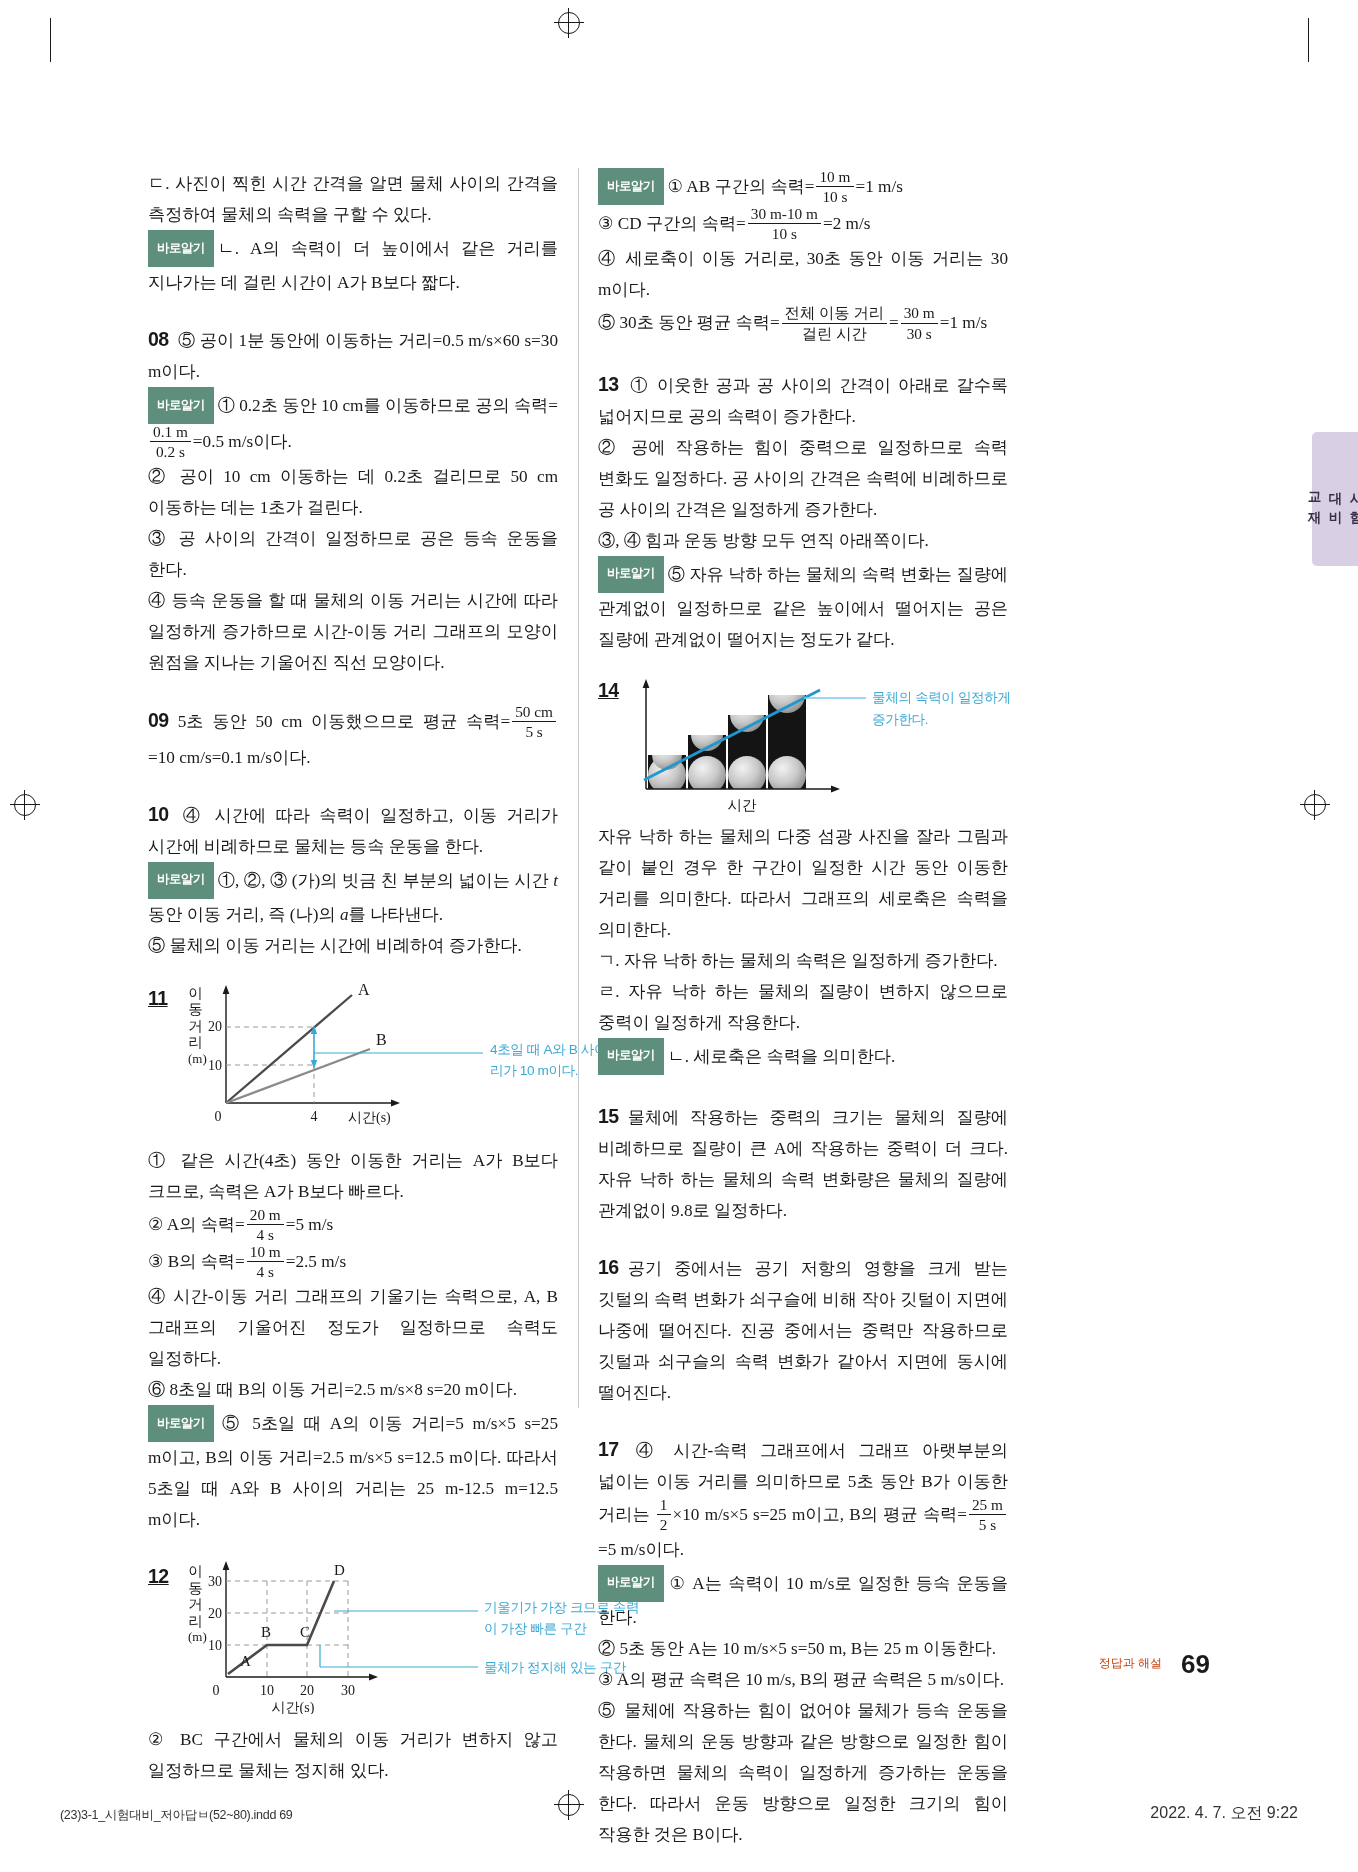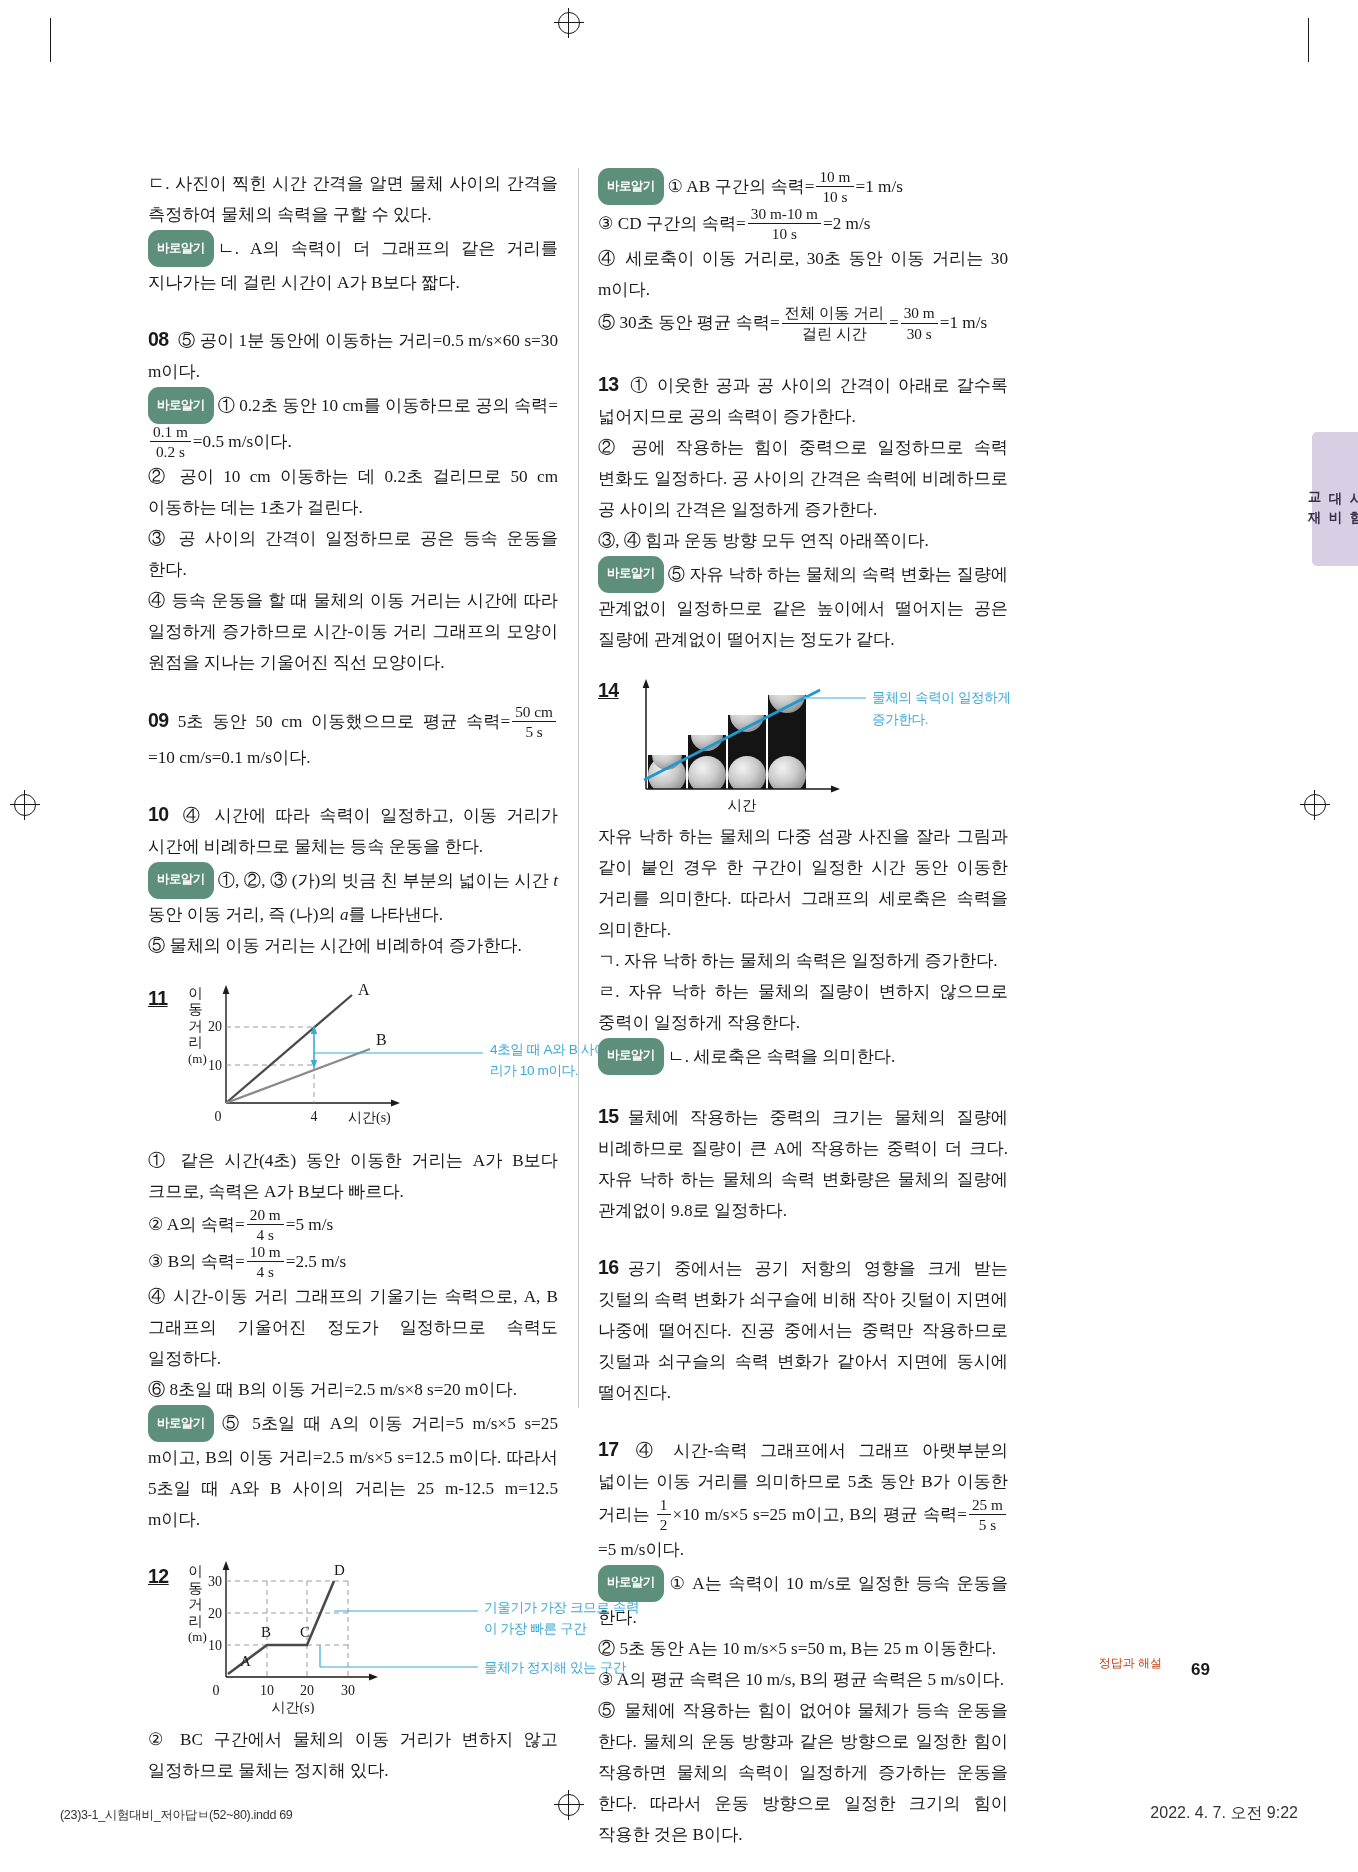--- a/index.html
+++ b/index.html
@@ -44,21 +44,21 @@
     margin-right: 9px;
   }
   .tag {
     display: inline-block;
     background: #5d8f7c;
     color: #ffffff;
     font-family: "Liberation Sans", sans-serif;
     font-size: 12.5px;
     font-weight: bold;
     padding: 2.5px 9px 3.5px 9px;
-    border-radius: 11px;
+    border-radius: 0;
     vertical-align: 2px;
     letter-spacing: -0.6px;
     margin-right: 4px;
   }
   .frac {
     display: inline-block;
     vertical-align: middle;
     text-align: center;
     font-size: 15.3px;
     line-height: 1.12;
@@ -118,21 +118,21 @@
 
   
   .footer-label {
     position: absolute; right: 148px; bottom: 196px;
     font-family: "Liberation Sans", sans-serif;
     font-weight: normal; font-size: 12px; color: #c2410c;
   }
   .pagenum {
     position: absolute; right: 148px; bottom: 186px;
     font-family: "Liberation Sans", sans-serif;
-    font-weight: bold; font-size: 17px;
+    font-weight: bold; font-size: 26px;
   }
   .imprint {
     position: absolute; left: 60px; bottom: 48px;
     font-family: "Liberation Sans", sans-serif;
     font-size: 12.5px; color: #333;
     letter-spacing: -0.3px;
   }
   .stamp {
     position: absolute; right: 60px; bottom: 48px;
     font-family: "Liberation Sans", sans-serif;
@@ -163,21 +163,21 @@
 
   <div class="sidetab">
     <span>교 재</span>
     <span>대 비</span>
     <span>시 험</span>
   </div>
 
   <div class="col col-left">
     <div id="left-blocks">
         <p class="para"><span>ㄷ. 사진이 찍힌 시간 간격을 알면 물체 사이의 간격을 측정하여 물체의 속력을 구할 수 있다.</span></p>
-        <p class="para"><span class="tag">바로알기</span><span>ㄴ. A의 속력이 더 그래프의 같은 거리를 지나가는 데 걸린 시간이 A가 B보다 짧다.</span></p>
+        <p class="para"><span class="tag">바로알기</span><span>ㄴ. A의 속력이 더 높이에서 같은 거리를 지나가는 데 걸린 시간이 A가 B보다 짧다.</span></p>
         <p class="para gap"><span class="qnum">08</span><span>⑤ 공이 1분 동안에 이동하는 거리=0.5 m/s×60 s=30 m이다.</span></p>
         <p class="para"><span class="tag">바로알기</span><span>① 0.2초 동안 10 cm를 이동하므로 공의 속력=</span><span class="frac"><span class="num">0.1 m</span><span class="den">0.2 s</span></span><span>=0.5 m/s이다.</span></p>
         <p class="para"><span>② 공이 10 cm 이동하는 데 0.2초 걸리므로 50 cm 이동하는 데는 1초가 걸린다.</span></p>
         <p class="para"><span>③ 공 사이의 간격이 일정하므로 공은 등속 운동을 한다.</span></p>
         <p class="para"><span>④ 등속 운동을 할 때 물체의 이동 거리는 시간에 따라 일정하게 증가하므로 시간-이동 거리 그래프의 모양이 원점을 지나는 기울어진 직선 모양이다.</span></p>
         <p class="para gap"><span class="qnum">09</span><span>5초 동안 50 cm 이동했으므로 평균 속력=</span><span class="frac"><span class="num">50 cm</span><span class="den">5 s</span></span><span>=10 cm/s=0.1 m/s이다.</span></p>
         <p class="para gap"><span class="qnum">10</span><span>④ 시간에 따라 속력이 일정하고, 이동 거리가 시간에 비례하므로 물체는 등속 운동을 한다.</span></p>
         <p class="para"><span class="tag">바로알기</span><span>①, ②, ③ (가)의 빗금 친 부분의 넓이는 시간 </span><span class="ital">t</span><span> 동안 이동 거리, 즉 (나)의 </span><span class="ital">a</span><span>를 나타낸다.</span></p>
         <p class="para"><span>⑤ 물체의 이동 거리는 시간에 비례하여 증가한다.</span></p>
       </div>

